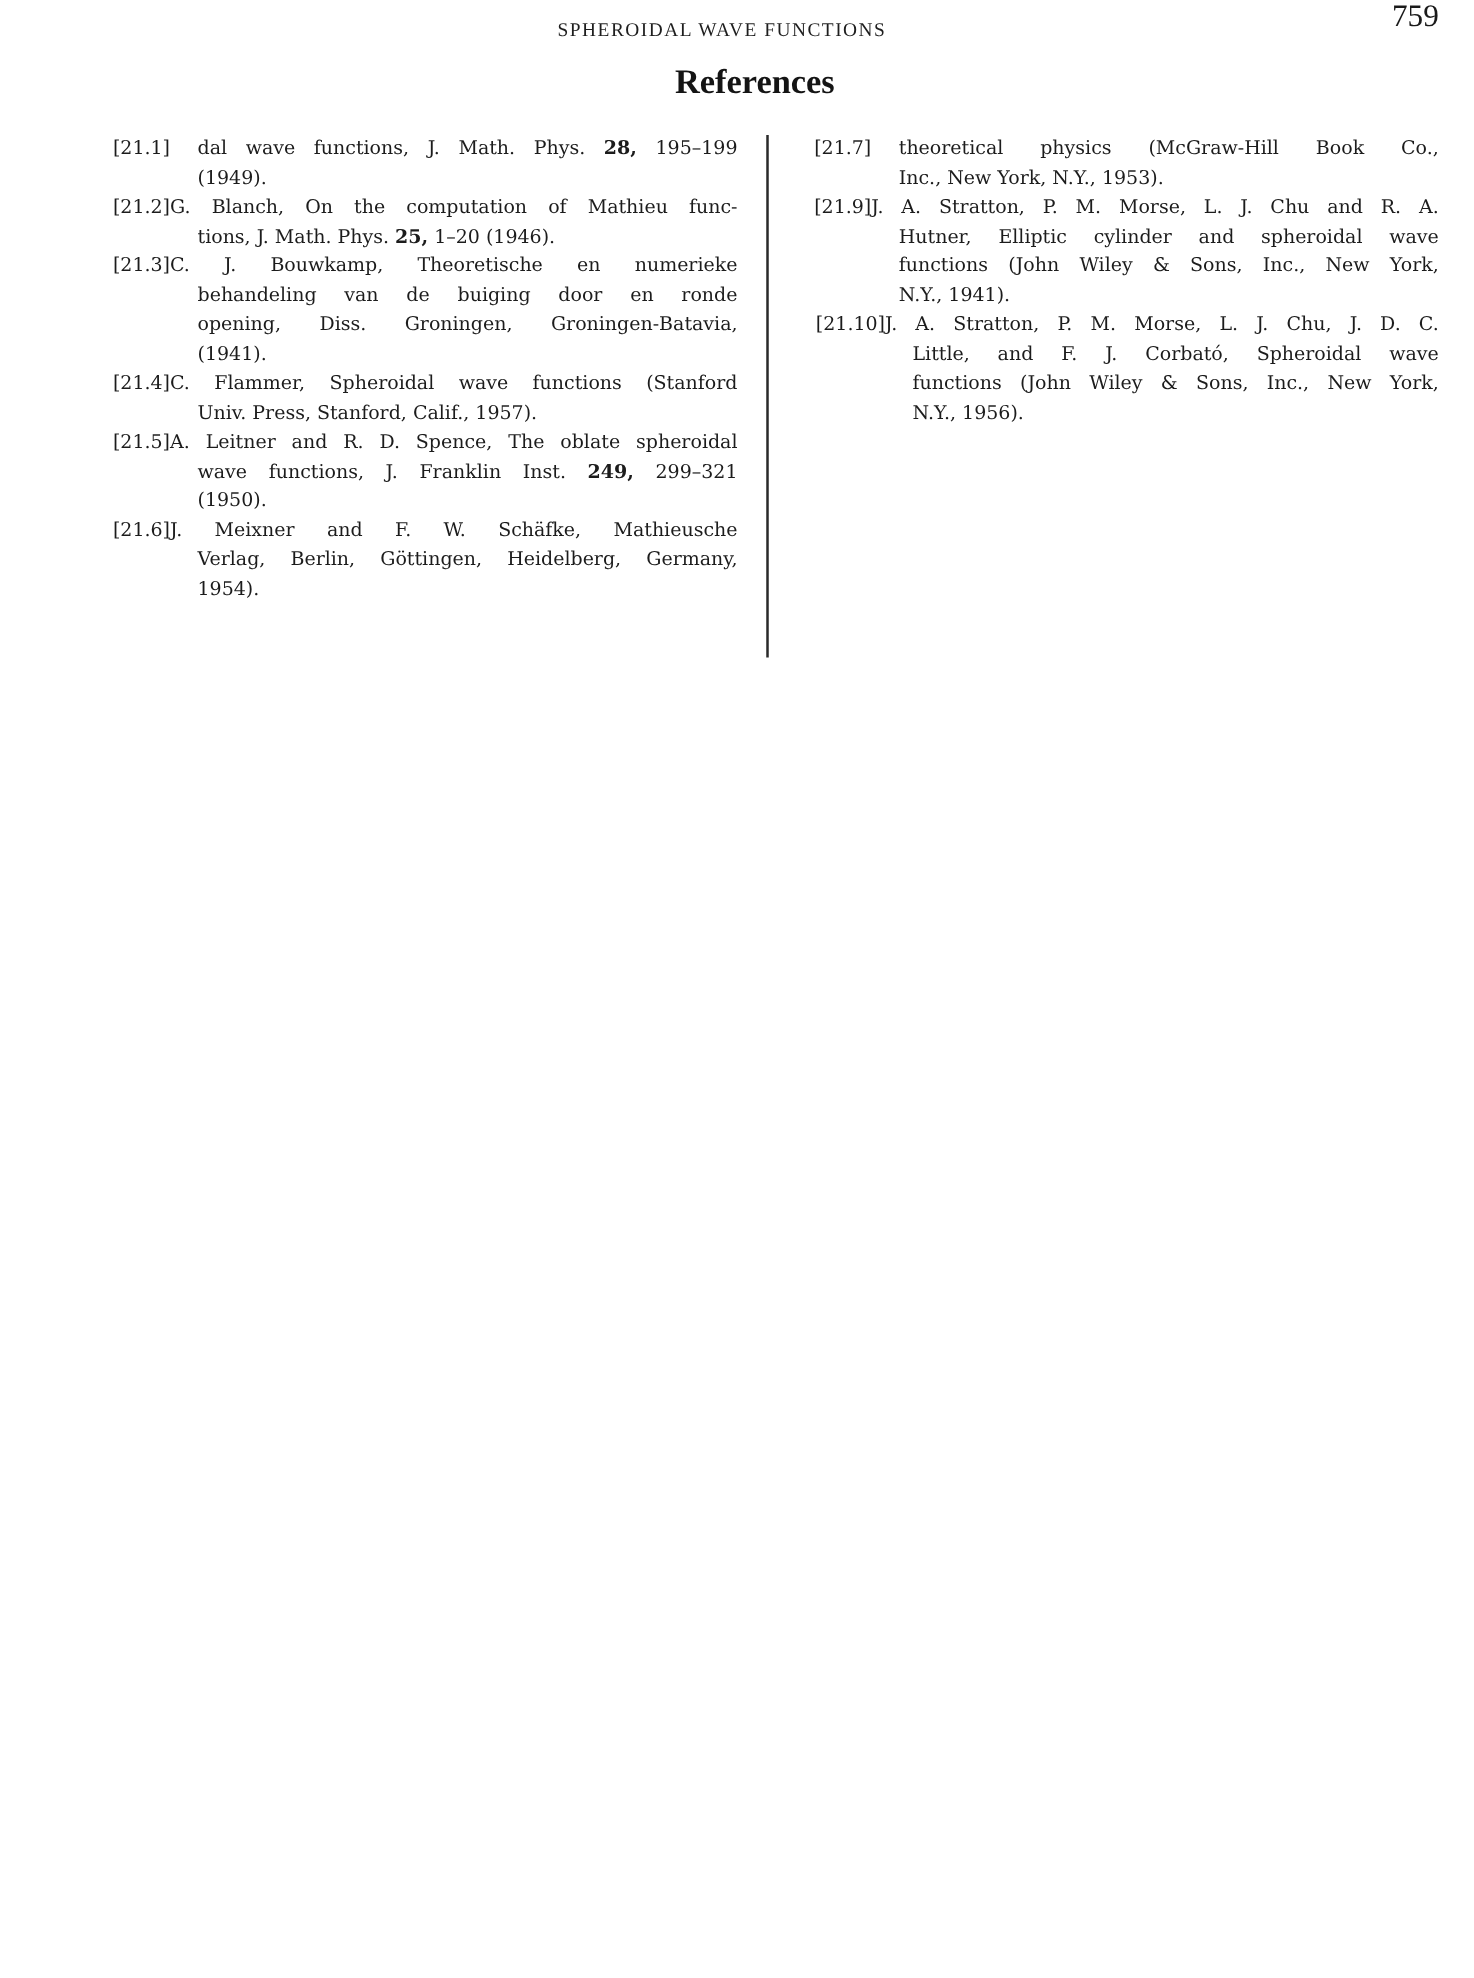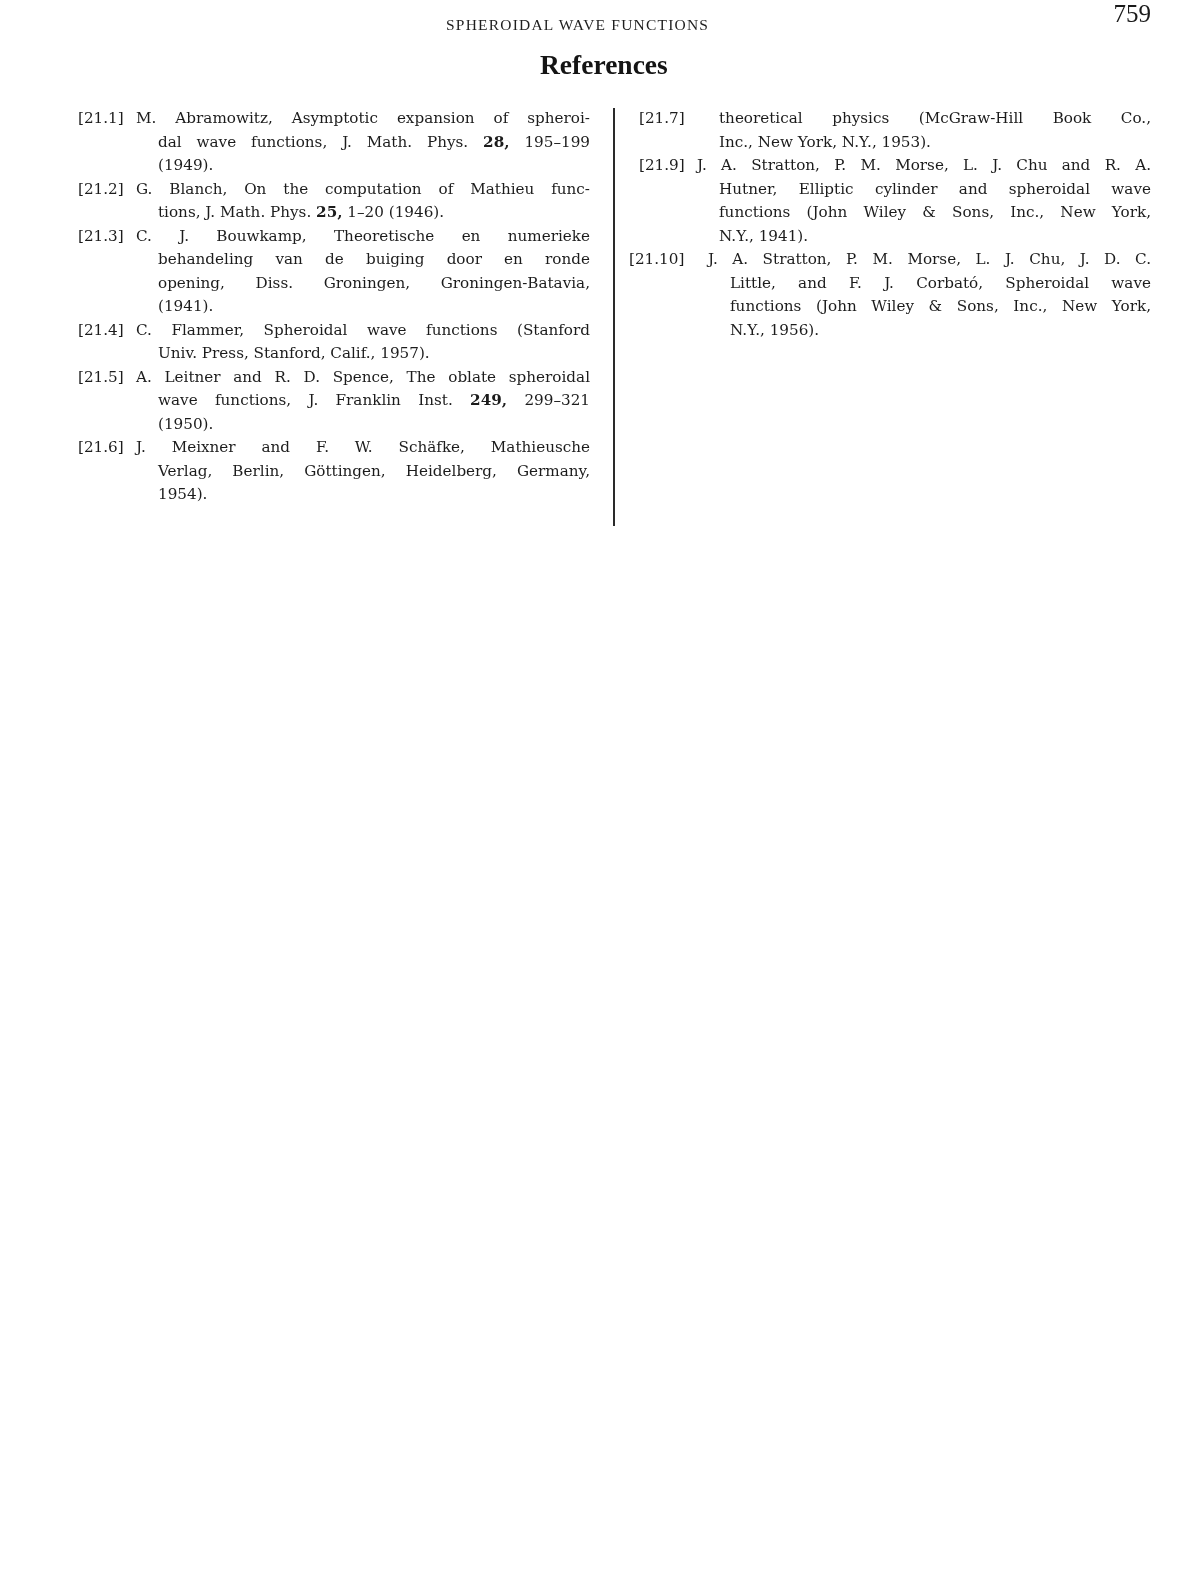--- a/index.html
+++ b/index.html
@@ -60,20 +60,21 @@
       background: #2a2a2a;
     }
     .ref {
       display: flex;
       align-items: flex-start;
     }
     .ref-label {
       flex: 0 0 auto;
       width: 58px;
       white-space: nowrap;
+      text-align: right;
     }
     .col-right .ref-label { width: 58px; }
     .col-right .ref.wide .ref-label { width: 79px; margin-left: -10px; }
     .ref-body {
       flex: 1 1 auto;
     }
     .ref-line {
       display: block;
       white-space: nowrap;
       text-align: justify;
@@ -89,21 +90,20 @@
 
 <div class="running-head">SPHEROIDAL WAVE FUNCTIONS</div>
 <div class="page-number">759</div>
 <h1 class="section-title" style="margin:0;">References</h1>
 
 <div class="column col-left">
 
   <div class="ref">
     <span class="ref-label">[21.1]</span>
     <span class="ref-body">
-      <span class="ref-line">M. Abramowitz, Asymptotic expansion of spheroi-</span>
       <span class="ref-line indent">dal wave functions, J. Math. Phys. <span class="b">28,</span> 195–199</span>
       <span class="ref-line indent last">(1949).</span>
     </span>
   </div>
 
   <div class="ref">
     <span class="ref-label">[21.2]</span>
     <span class="ref-body">
       <span class="ref-line">G. Blanch, On the computation of Mathieu func-</span>
       <span class="ref-line indent last">tions, J. Math. Phys. <span class="b">25,</span> 1–20 (1946).</span>

